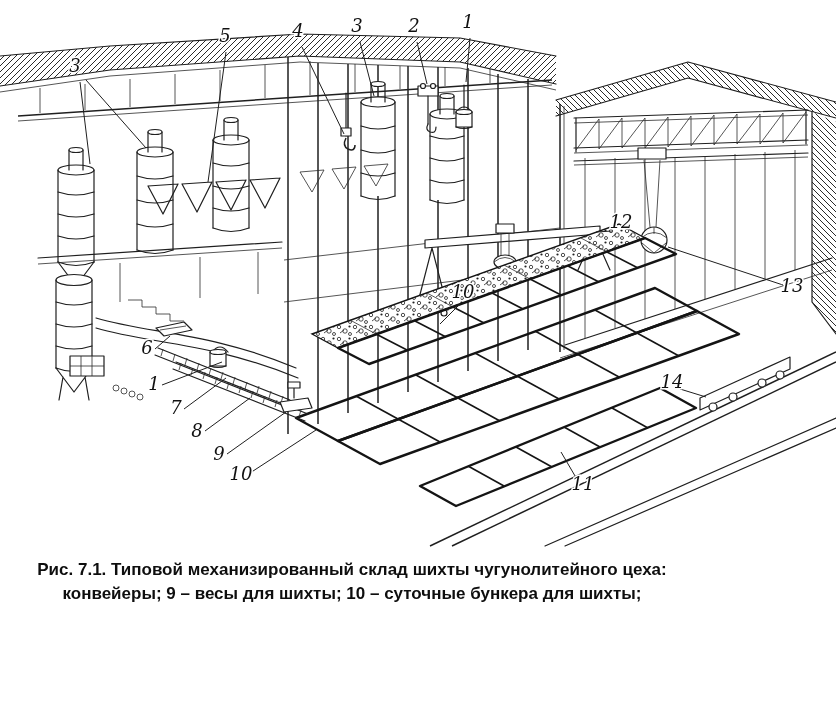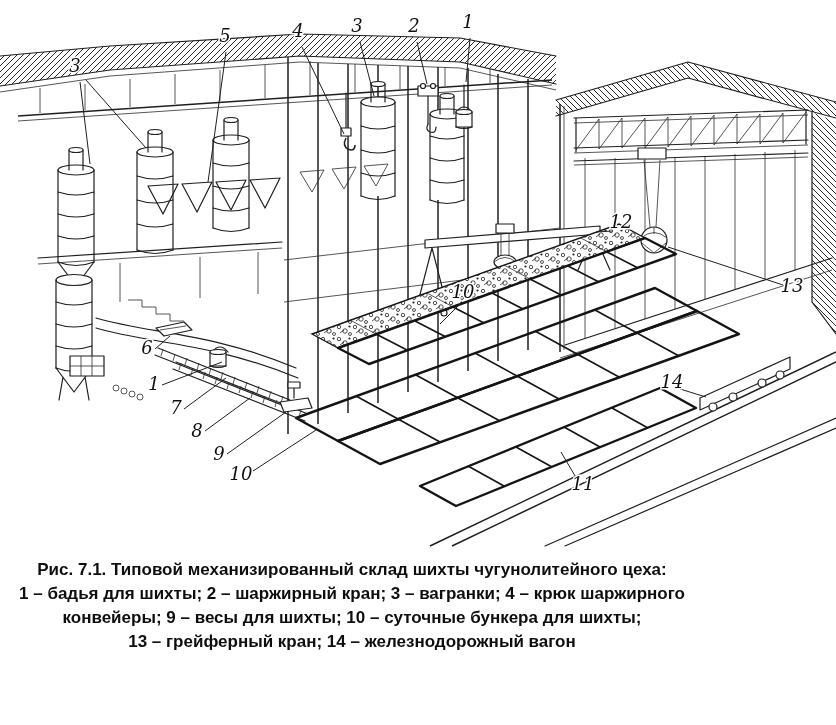--- a/index.html
+++ b/index.html
@@ -364,18 +364,16 @@
         <text x="197" y="437" class="callout">8</text>
         <line x1="227" y1="454" x2="286" y2="412" class="leader"></line>
         <text x="219" y="460" class="callout">9</text>
         <line x1="250" y1="473" x2="316" y2="430" class="leader"></line>
         <text x="241" y="480" class="callout">10</text>
       </g>
 </svg>
 
 <div class="caption">
   <div class="caption-line">Рис. 7.1. Типовой механизированный склад шихты чугунолитейного цеха:</div>
-  <div class="caption-line">1 – бадья для шихты; 2 – шаржирный кран; 3 – вагранки; 4 – крюк шаржирного</div>
   <div class="caption-line">конвейеры; 9 – весы для шихты; 10 – суточные бункера для шихты;</div>
-  <div class="caption-line">13 – грейферный кран; 14 – железнодорожный вагон</div>
 </div>
 
 </div>
 
 </body></html>

